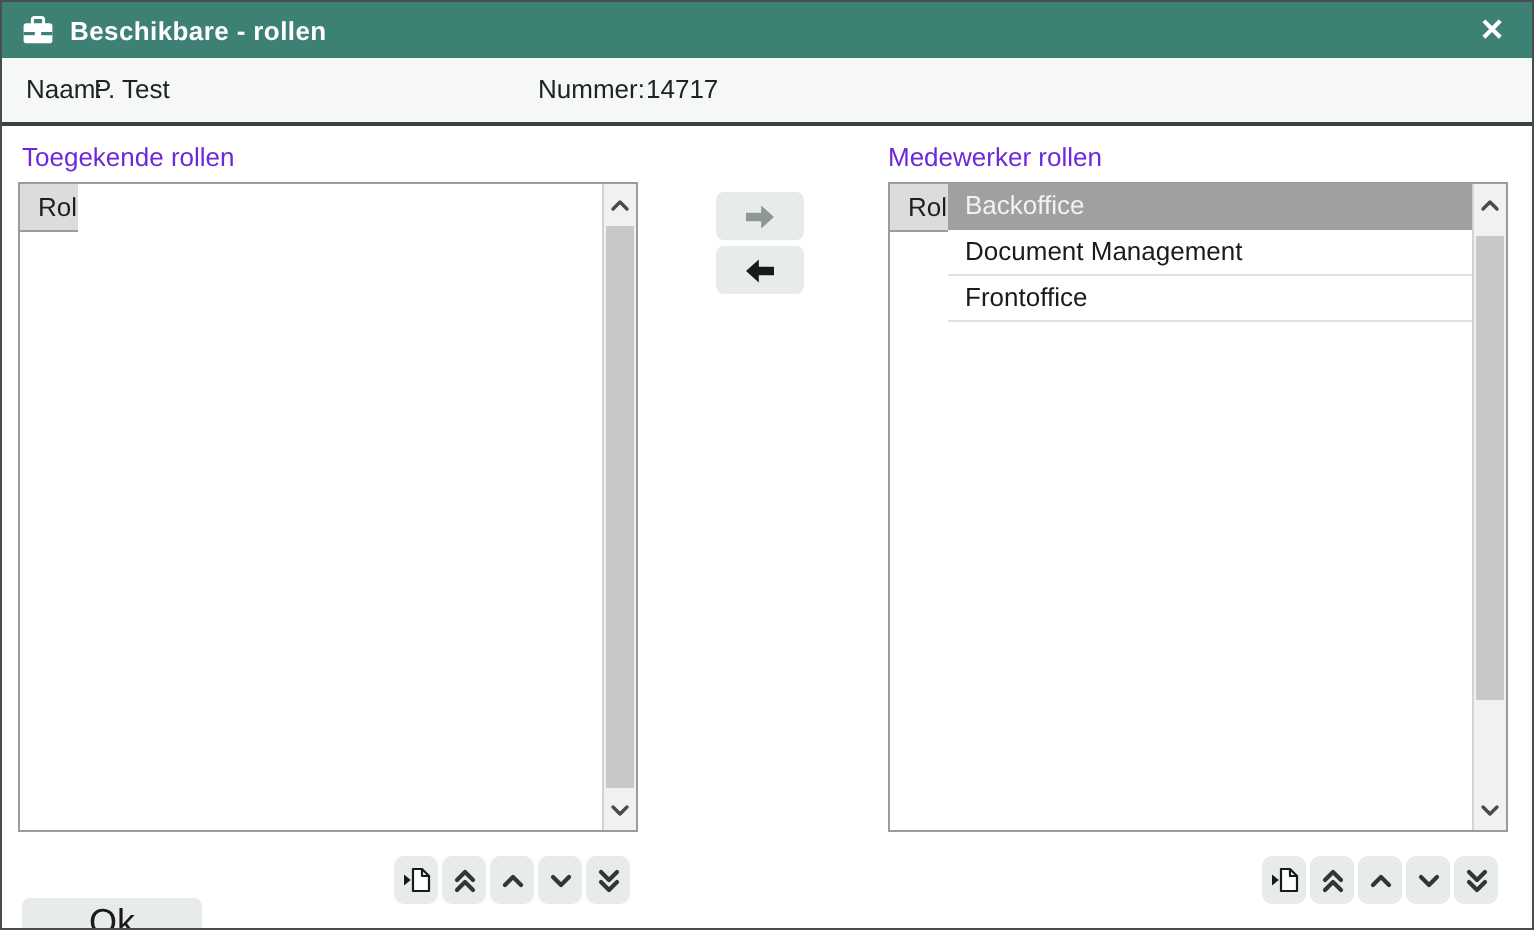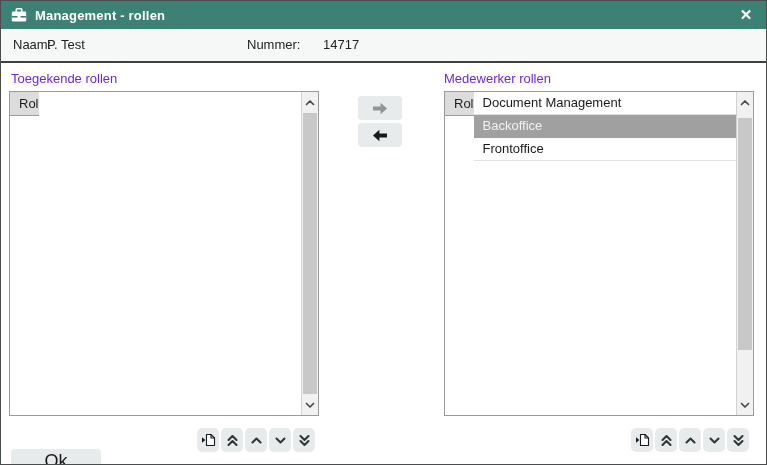--- a/index.html
+++ b/index.html
@@ -9,21 +9,21 @@
   
   .titlebar{position:absolute;left:0;top:0;right:0;height:28px;background:#3d8074;display:flex;align-items:center;padding:0 10px;box-sizing:border-box;}
   .titlebar .title{color:#ffffff;font-size:13px;font-weight:bold;margin-left:8px;letter-spacing:.2px;}
   .close-btn{position:absolute;right:6px;top:0;width:28px;height:28px;display:flex;align-items:center;justify-content:center;color:#ffffff;font-size:15px;font-weight:bold;cursor:pointer;}
 
   
   .info-row{position:absolute;top:28px;left:0;right:0;height:34px;background:#f6f8f8;border-bottom:2px solid #3b4040;box-sizing:border-box;font-size:13px;color:#202323;}
   .info-row span{position:absolute;top:0;line-height:32px;}
   .naam-label{left:12px;}
   .naam-value{left:46px;}
-  .nummer-label{left:246px;}
+  .nummer-label{left:268px;}
   .nummer-value{left:322px;}
 
   
   .panel-label{position:absolute;top:70px;font-size:13px;color:#6d28d9;}
   .panel-label.left{left:10px;}
   .panel-label.right{left:443px;}
 
   
   .listbox{position:absolute;top:90px;width:310px;height:325px;border:1px solid #9b9b9b;background:#ffffff;box-sizing:border-box;display:flex;}
   .listbox.left{left:8px;}
@@ -64,21 +64,21 @@
 
     <div class="titlebar">
       <span style="display:flex;">
         <svg width="16" height="15" viewBox="0 0 16 15">
           <rect x="5.2" y="0.8" width="5.6" height="4.5" rx="1" fill="none" stroke="#ffffff" stroke-width="1.5"></rect>
           <rect x="0.8" y="3.6" width="14.4" height="10" rx="1.4" fill="#ffffff"></rect>
           <rect x="0.8" y="8" width="5.6" height="1.6" fill="#3d8074"></rect>
           <rect x="9.6" y="8" width="5.6" height="1.6" fill="#3d8074"></rect>
         </svg>
       </span>
-      <span class="title">Management - rollen</span>
+      <span class="title">Beschikbare - rollen</span>
       <span class="close-btn">✕</span>
     </div>
 
     <div class="info-row">
       <span class="naam-label">Naam:</span>
       <span class="naam-value">P. Test</span>
       <span class="nummer-label">Nummer:</span>
       <span class="nummer-value">14717</span>
     </div>
 
@@ -117,22 +117,22 @@
         <svg width="16" height="13" viewBox="0 0 16 13">
             <path d="M15 4.4 H7.4 V0.8 L1 6.5 L7.4 12.2 V8.6 H15 Z" fill="#161a1a"></path>
           </svg>
       </span>
     </button>
 
     <div class="listbox right">
       <div class="list-main">
         <div class="list-header">Rol</div>
         <div class="list-rows">
+          <div class="lrow selected">Backoffice</div>
           <div class="lrow">Document Management</div>
-          <div class="lrow selected">Backoffice</div>
           <div class="lrow">Frontoffice</div>
         </div>
       </div>
       <div class="scrollbar">
         <div class="sb-arrow up">
           <svg width="10" height="8" viewBox="0 0 10 8">
               <polyline points="1.5,5.5 5,2 8.5,5.5" fill="none" stroke="#4a4a4a" stroke-width="1.7" stroke-linecap="round" stroke-linejoin="round"></polyline>
             </svg>
         </div>
         <div class="sb-thumb thumb-partial"></div>

